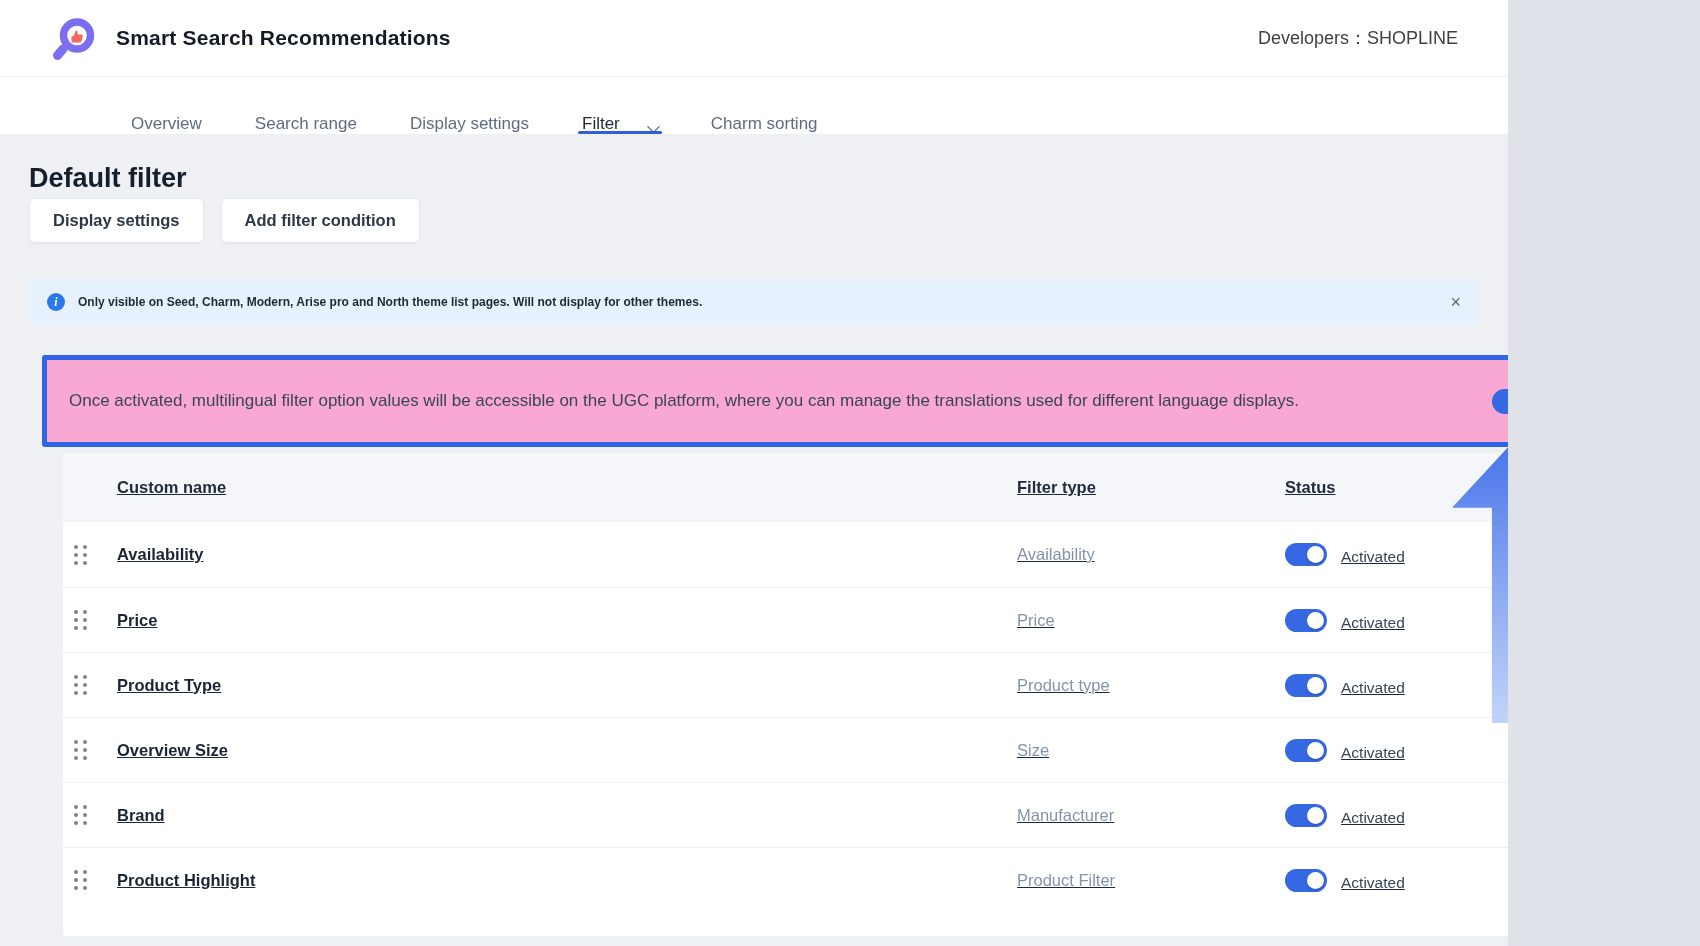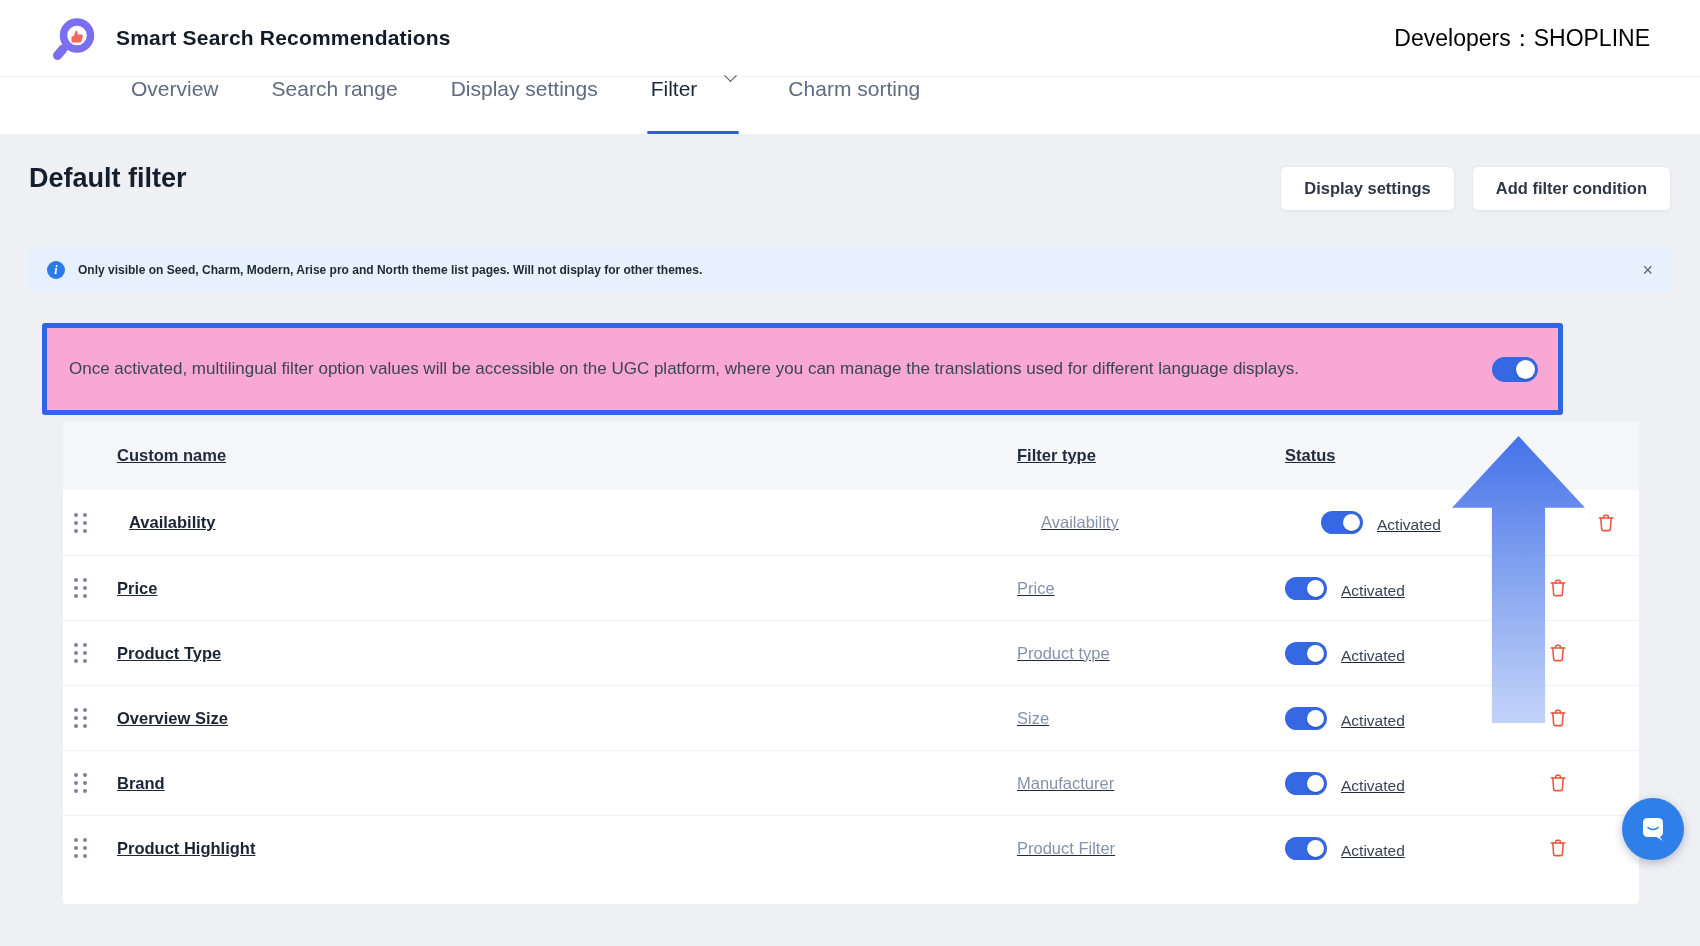--- a/index.html
+++ b/index.html
@@ -1,44 +1,44 @@
 <!DOCTYPE html>
 <html style="--accent: #2e5fd9; --toggle_blue: #3668e4; --trash_red: #e8573f; --banner_bg: #e7f1fd; --callout_border: #2e66e5; --arrow_blue: #4d7ce8; --logo_purple: #7b6ff0; --logo_coral: #f2695c; --chat_blue: #2e80e8;"><head>
 <meta charset="utf-8">
 <style>
   * { margin:0; padding:0; box-sizing:border-box; }
   html,body { background:#dfe2e8; }
   .screen {
-    position:relative; width:1700px; height:946px; overflow:hidden;
+    position:relative; width:1508px; height:946px; overflow:hidden;
     background:#eef0f4;
     font-family:"Liberation Sans","DejaVu Sans",sans-serif;
     color:#1f2937;
   }
   
   .topbar {
     height:76px; background:#ffffff; display:flex; align-items:center;
     padding:0 50px 0 52px;
   }
   .app-title { margin-left:18px; font-size:21px; font-weight:700; color:#131b28; letter-spacing:.2px; }
-  .developers { margin-left:auto; font-size:23px; color:#000000; }
+  .developers { margin-left:auto; font-size:18px; color:#404040; }
   
   .tabbar {
     height:58px; background:#ffffff; border-top:1px solid #eef0f3;
     display:flex; align-items:stretch; padding-left:131px; gap:53px;
   }
-  .tab { position:relative; display:flex; align-items:flex-start; gap:9px;
-         font-size:21px; color:#5f6b80; cursor:pointer; }
+  .tab { position:relative; display:flex; align-items:flex-end; gap:9px;
+         font-size:17px; color:#5f6b80; cursor:pointer; }
   .tab.active { color:#1d2736; font-weight:500;gap:29px; }
   .tab.active::after { content:""; position:absolute; left:-4px; right:-4px; bottom:0;
          height:3px; border-radius:2px; background:var(--accent,#2e5fd9); }
   .chev { width:9px; height:9px; border-right:1.8px solid #4b5668; border-bottom:1.8px solid #4b5668;
           transform:rotate(45deg) translate(-2px,-2px); margin-top:-3px; }
   
   .content { padding:0 29px; }
-  .page-head { margin-top:28px; display:flex; justify-content:space-between; align-items:flex-start; }
+  .page-head { margin-top:28px; display:flex; justify-content:space-between; align-items:flex-start;flex-direction:column; }
   .page-title { font-size:27px; font-weight:700; color:#141e2c; line-height:32px; }
   .page-subtitle { margin-top:8px; font-size:16px; color:#333d4e; line-height:20px; }
   .head-buttons { display:flex; gap:17px; margin-top:4px; }
   .btn {
     height:45px; padding:0 23px; background:#fff; border:1px solid #e7e9ee; border-radius:6px;
     font-size:16.5px; font-weight:600; color:#2e3747; cursor:pointer;
     box-shadow:0 1px 2px rgba(16,24,40,.05);
     font-family:inherit;
   }
   
@@ -72,21 +72,21 @@
   .card {
     margin:6px 0 0 34px; width:1576px; background:#fff; border-radius:4px;
     overflow:hidden; padding-bottom:24px;text-decoration:underline;
   }
   .t-head, .t-row {
     display:grid; grid-template-columns:54px 900px 268px 238px 1fr; align-items:center;
   }
   .t-head { height:69px; background:#f5f6f9; font-size:16.5px; font-weight:600; color:#222c3c; }
   .t-head .col-name { grid-column:2; }
   .t-row { height:65px; border-top:1px solid #f0f1f3; }
-  .t-row:first-of-type { border-top:none;gap:12px; }
+  .t-row:first-of-type { border-top:none; }
   .handle { padding-left:11px; cursor:grab; }
   .dots { display:grid; grid-template-columns:repeat(2,4px); grid-auto-rows:4px; gap:4px 5px; width:13px; }
   .dots i { width:4px; height:4px; border-radius:50%; background:#7b8596; }
   .cell-name { font-size:16.5px; font-weight:600; color:#1b2433; }
   .cell-type { font-size:16.5px; color:#8592a9; }
   .cell-status { display:flex; align-items:flex-end; gap:14px; }
   .status-label { font-size:15.5px; color:#394456; }
   .cell-action { display:flex; padding-left:24px; }
   .trash { background:none; border:none; cursor:pointer; color:var(--trash_red,#e8573f); display:flex; }
   

